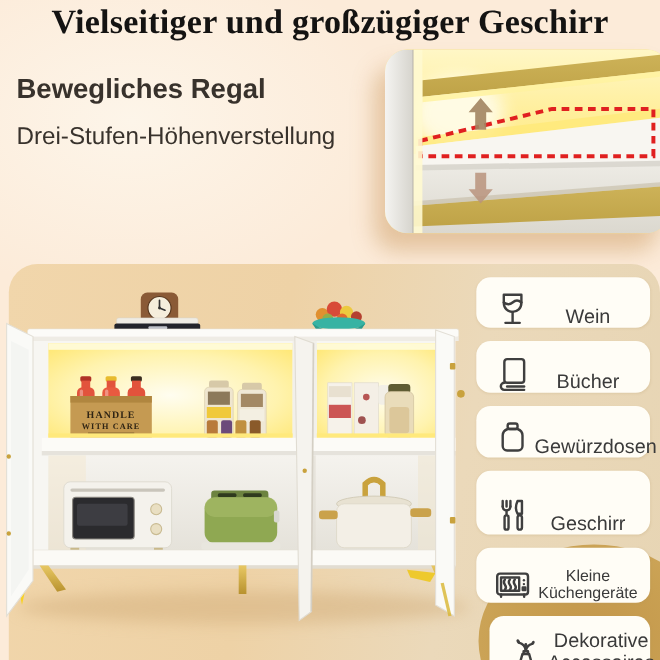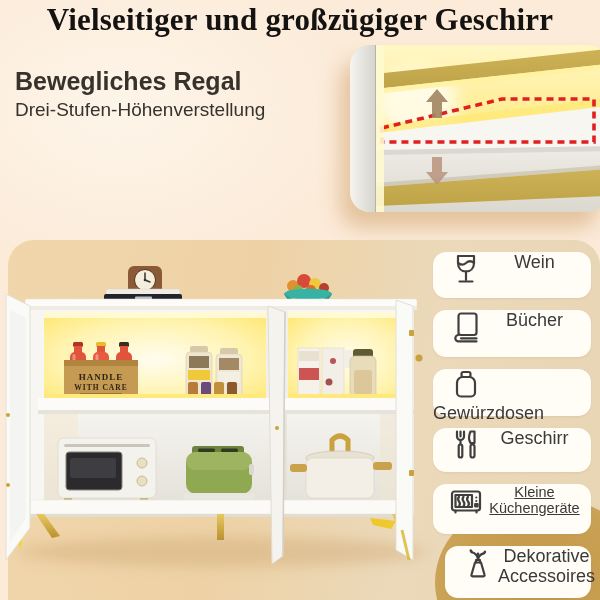--- a/index.html
+++ b/index.html
@@ -10,21 +10,21 @@
       #fcebd9;
     font-family:"Liberation Sans","DejaVu Sans",sans-serif;
   }
   .title{
     position:absolute;top:2px;left:0;width:100%;margin:0;
     text-align:center;font-family:"Liberation Serif","DejaVu Serif",serif;
     font-size:31px;font-weight:700;color:#141312;letter-spacing:.2px;
   }
   .feature{position:absolute;left:15px;top:68px;color:#38322c;}
   .feature-heading{font-size:25px;font-weight:700;line-height:1.1;}
-  .feature-sub{font-size:19px;font-weight:400;margin-top:3px;}
+  .feature-sub{font-size:22px;font-weight:400;margin-top:15px;}
   .inset{
     position:absolute;left:350px;top:45px;width:258px;height:167px;
     border-radius:20px;overflow:hidden;
     box-shadow:-10px 16px 20px rgba(196,141,77,.42);
     background:#f7e690;
   }
   .panel{
     position:absolute;left:8px;top:240px;width:592px;height:360px;
     border-radius:26px 26px 0 0;overflow:hidden;
     background:linear-gradient(100deg,#f1d6ab 0%,#eed2a6 40%,#ebd9ba 68%,#e7d5b4 100%);
@@ -33,28 +33,28 @@
     position:absolute;right:-45px;bottom:-70px;width:210px;height:175px;
     border-radius:50%;
     background:radial-gradient(ellipse at center,#c3964a 0%,#c9a052 55%,#cfa95e 100%);
   }
   .cabinet-svg{position:absolute;left:0;top:230px;width:440px;height:370px;}
   .cards{
     position:absolute;left:433px;top:252px;width:158px;
     display:flex;flex-direction:column;gap:12px;
   }
   .card{
-    background:#fffdf6;border-radius:13px;display:flex;align-items:flex-start;
+    background:#fffdf6;border-radius:13px;display:flex;align-items:flex-end;
     box-shadow:0 1px 2px rgba(180,150,100,.18);
   }
-  .card.h1{height:46px;} .card.h2{height:47px;} .card.h3{height:47px;flex-direction:column;}
-  .card.h4{height:44px;} .card.h5{height:50px;} .card.h6{height:52px;margin-left:12px;}
+  .card.h1{height:46px;} .card.h2{height:47px;} .card.h3{height:47px;}
+  .card.h4{height:58px;} .card.h5{height:50px;} .card.h6{height:52px;margin-left:12px;}
   .card .icon-wrap{width:40px;margin-left:13px;display:flex;align-items:center;justify-content:center;flex:0 0 auto;}
   .card .label{flex:1;text-align:center;color:#3a3a3a;font-size:18px;padding-right:8px;line-height:1.12;}
-  .card.small .label{font-size:14.5px;text-decoration:underline;}
+  .card.small .label{font-size:14.5px;}
   .ic{stroke:#3f3f3f;stroke-width:2.2;fill:none;stroke-linecap:round;stroke-linejoin:round;}
 </style>
 </head>
 <body>
 
 <div class="page">
 
   <h1 class="title">Vielseitiger und großzügiger Geschirr</h1>
 
   <div class="feature">

